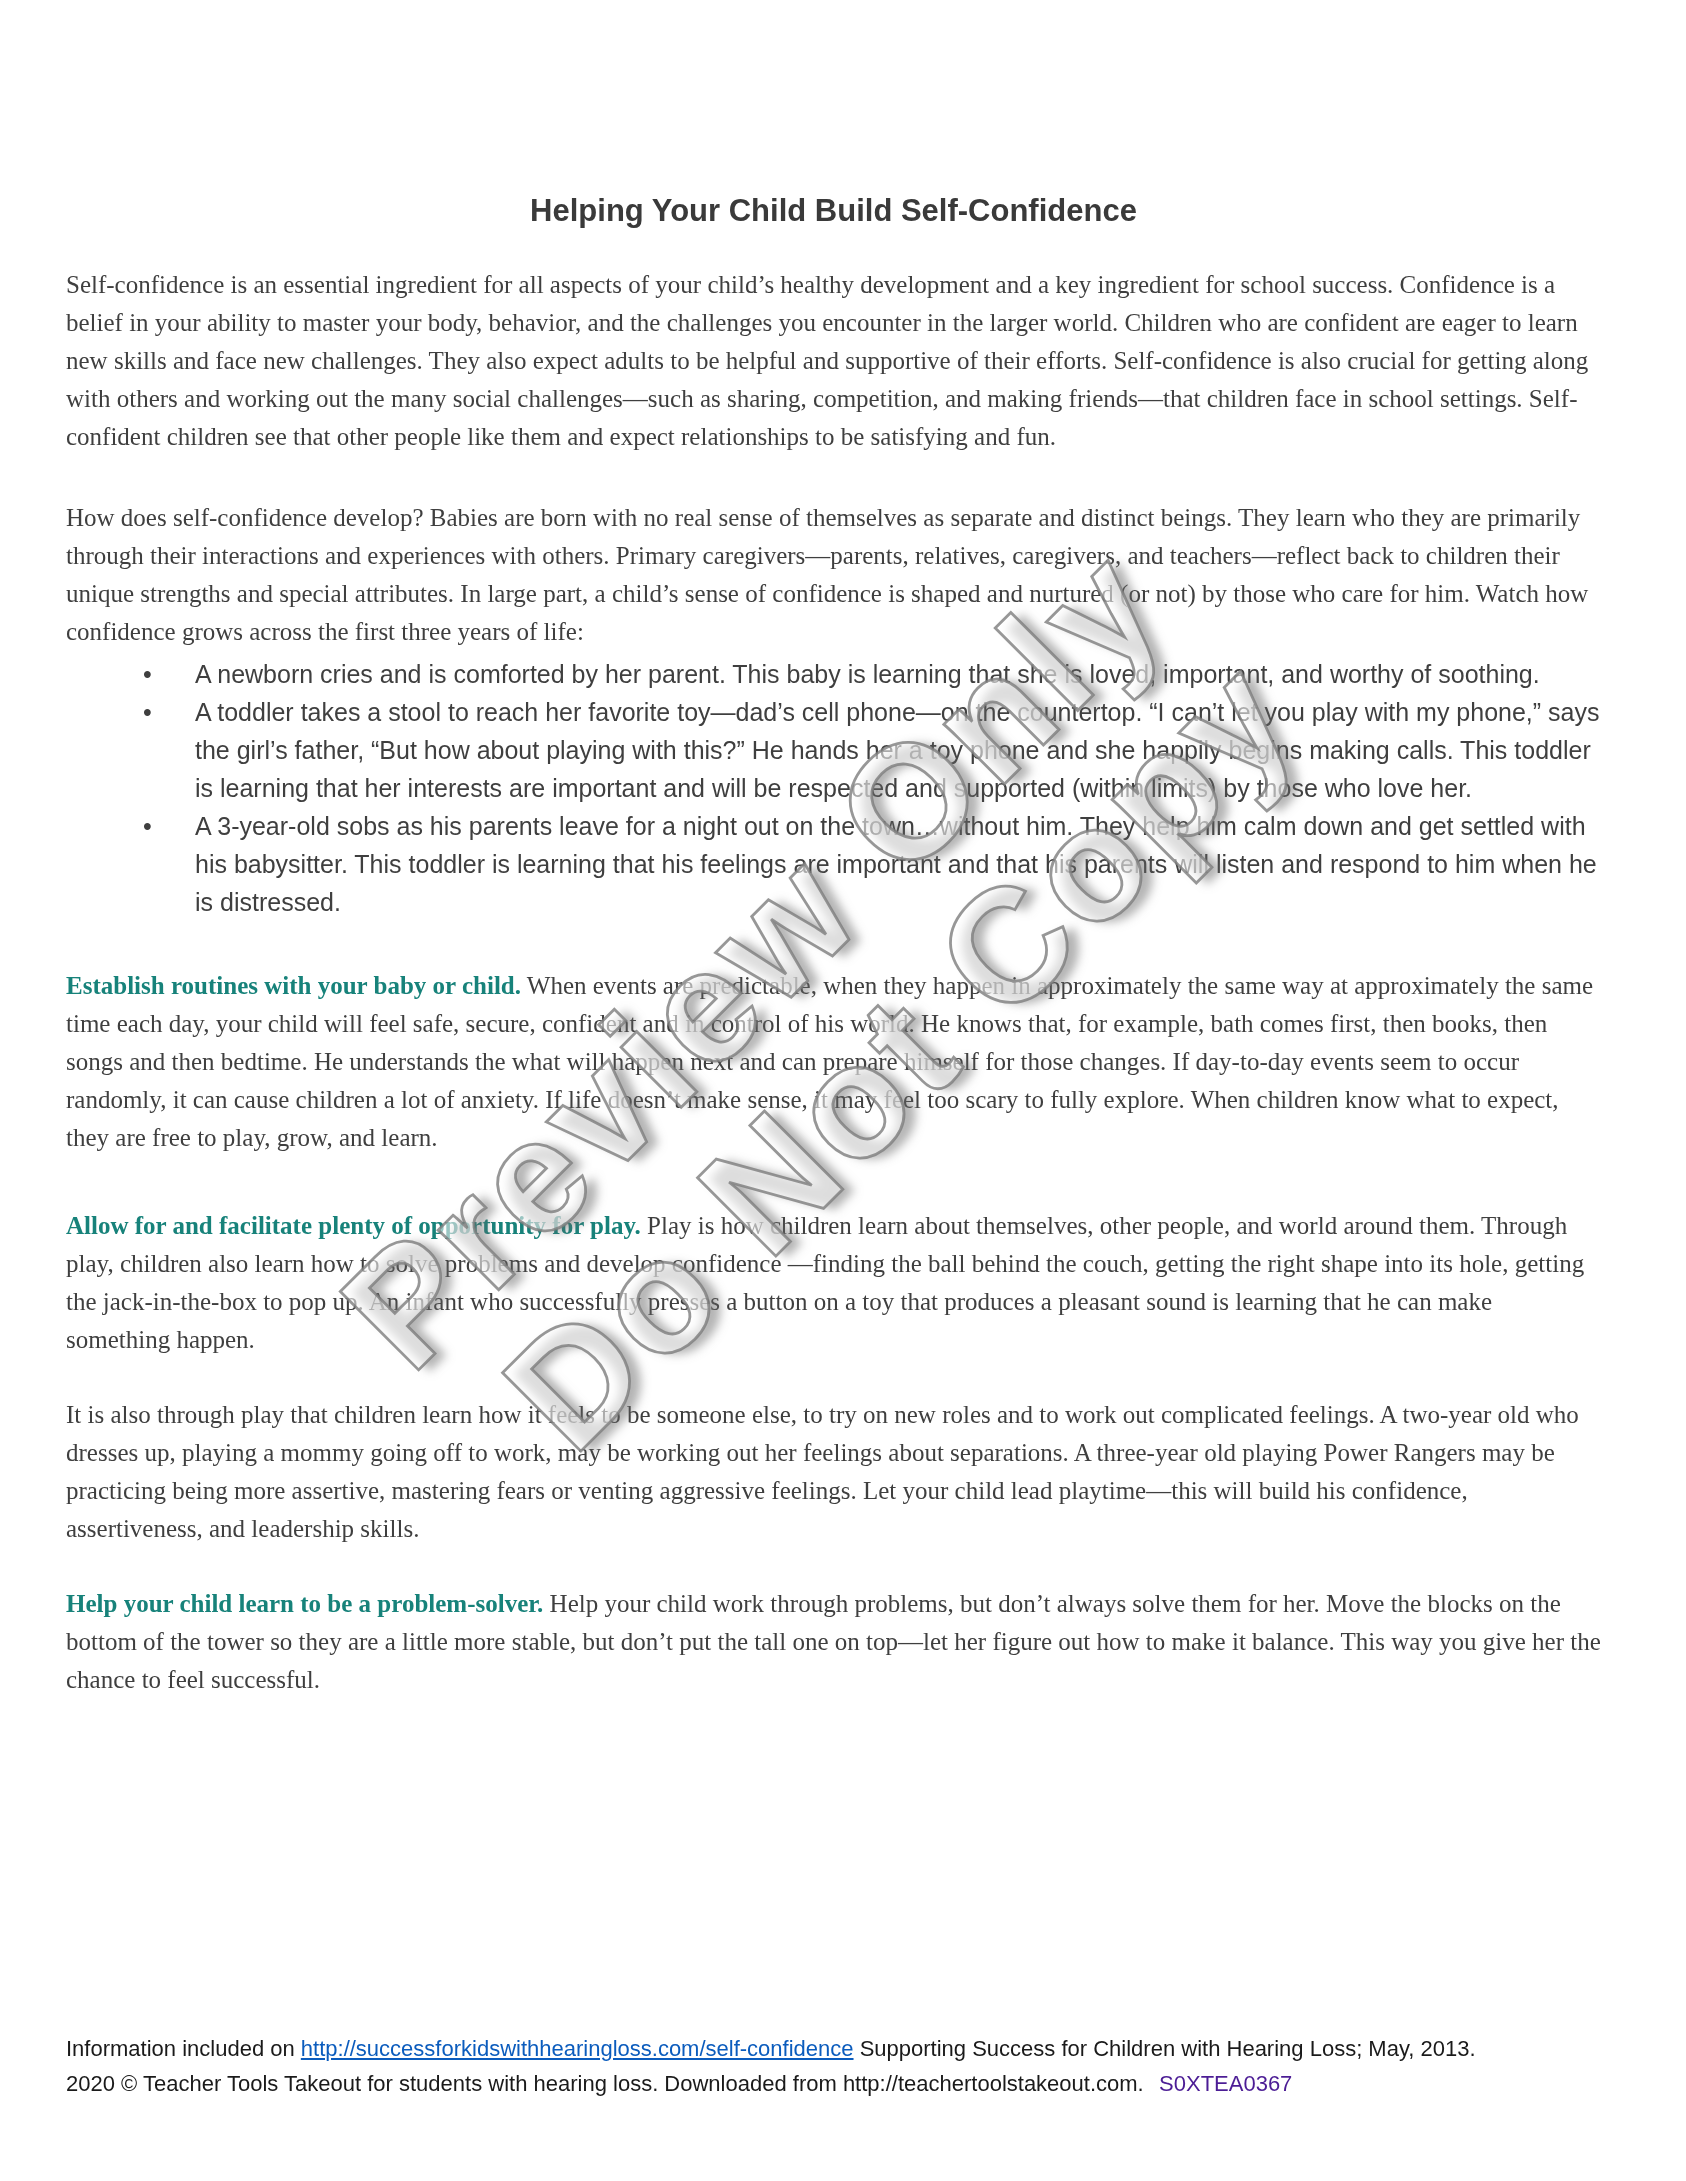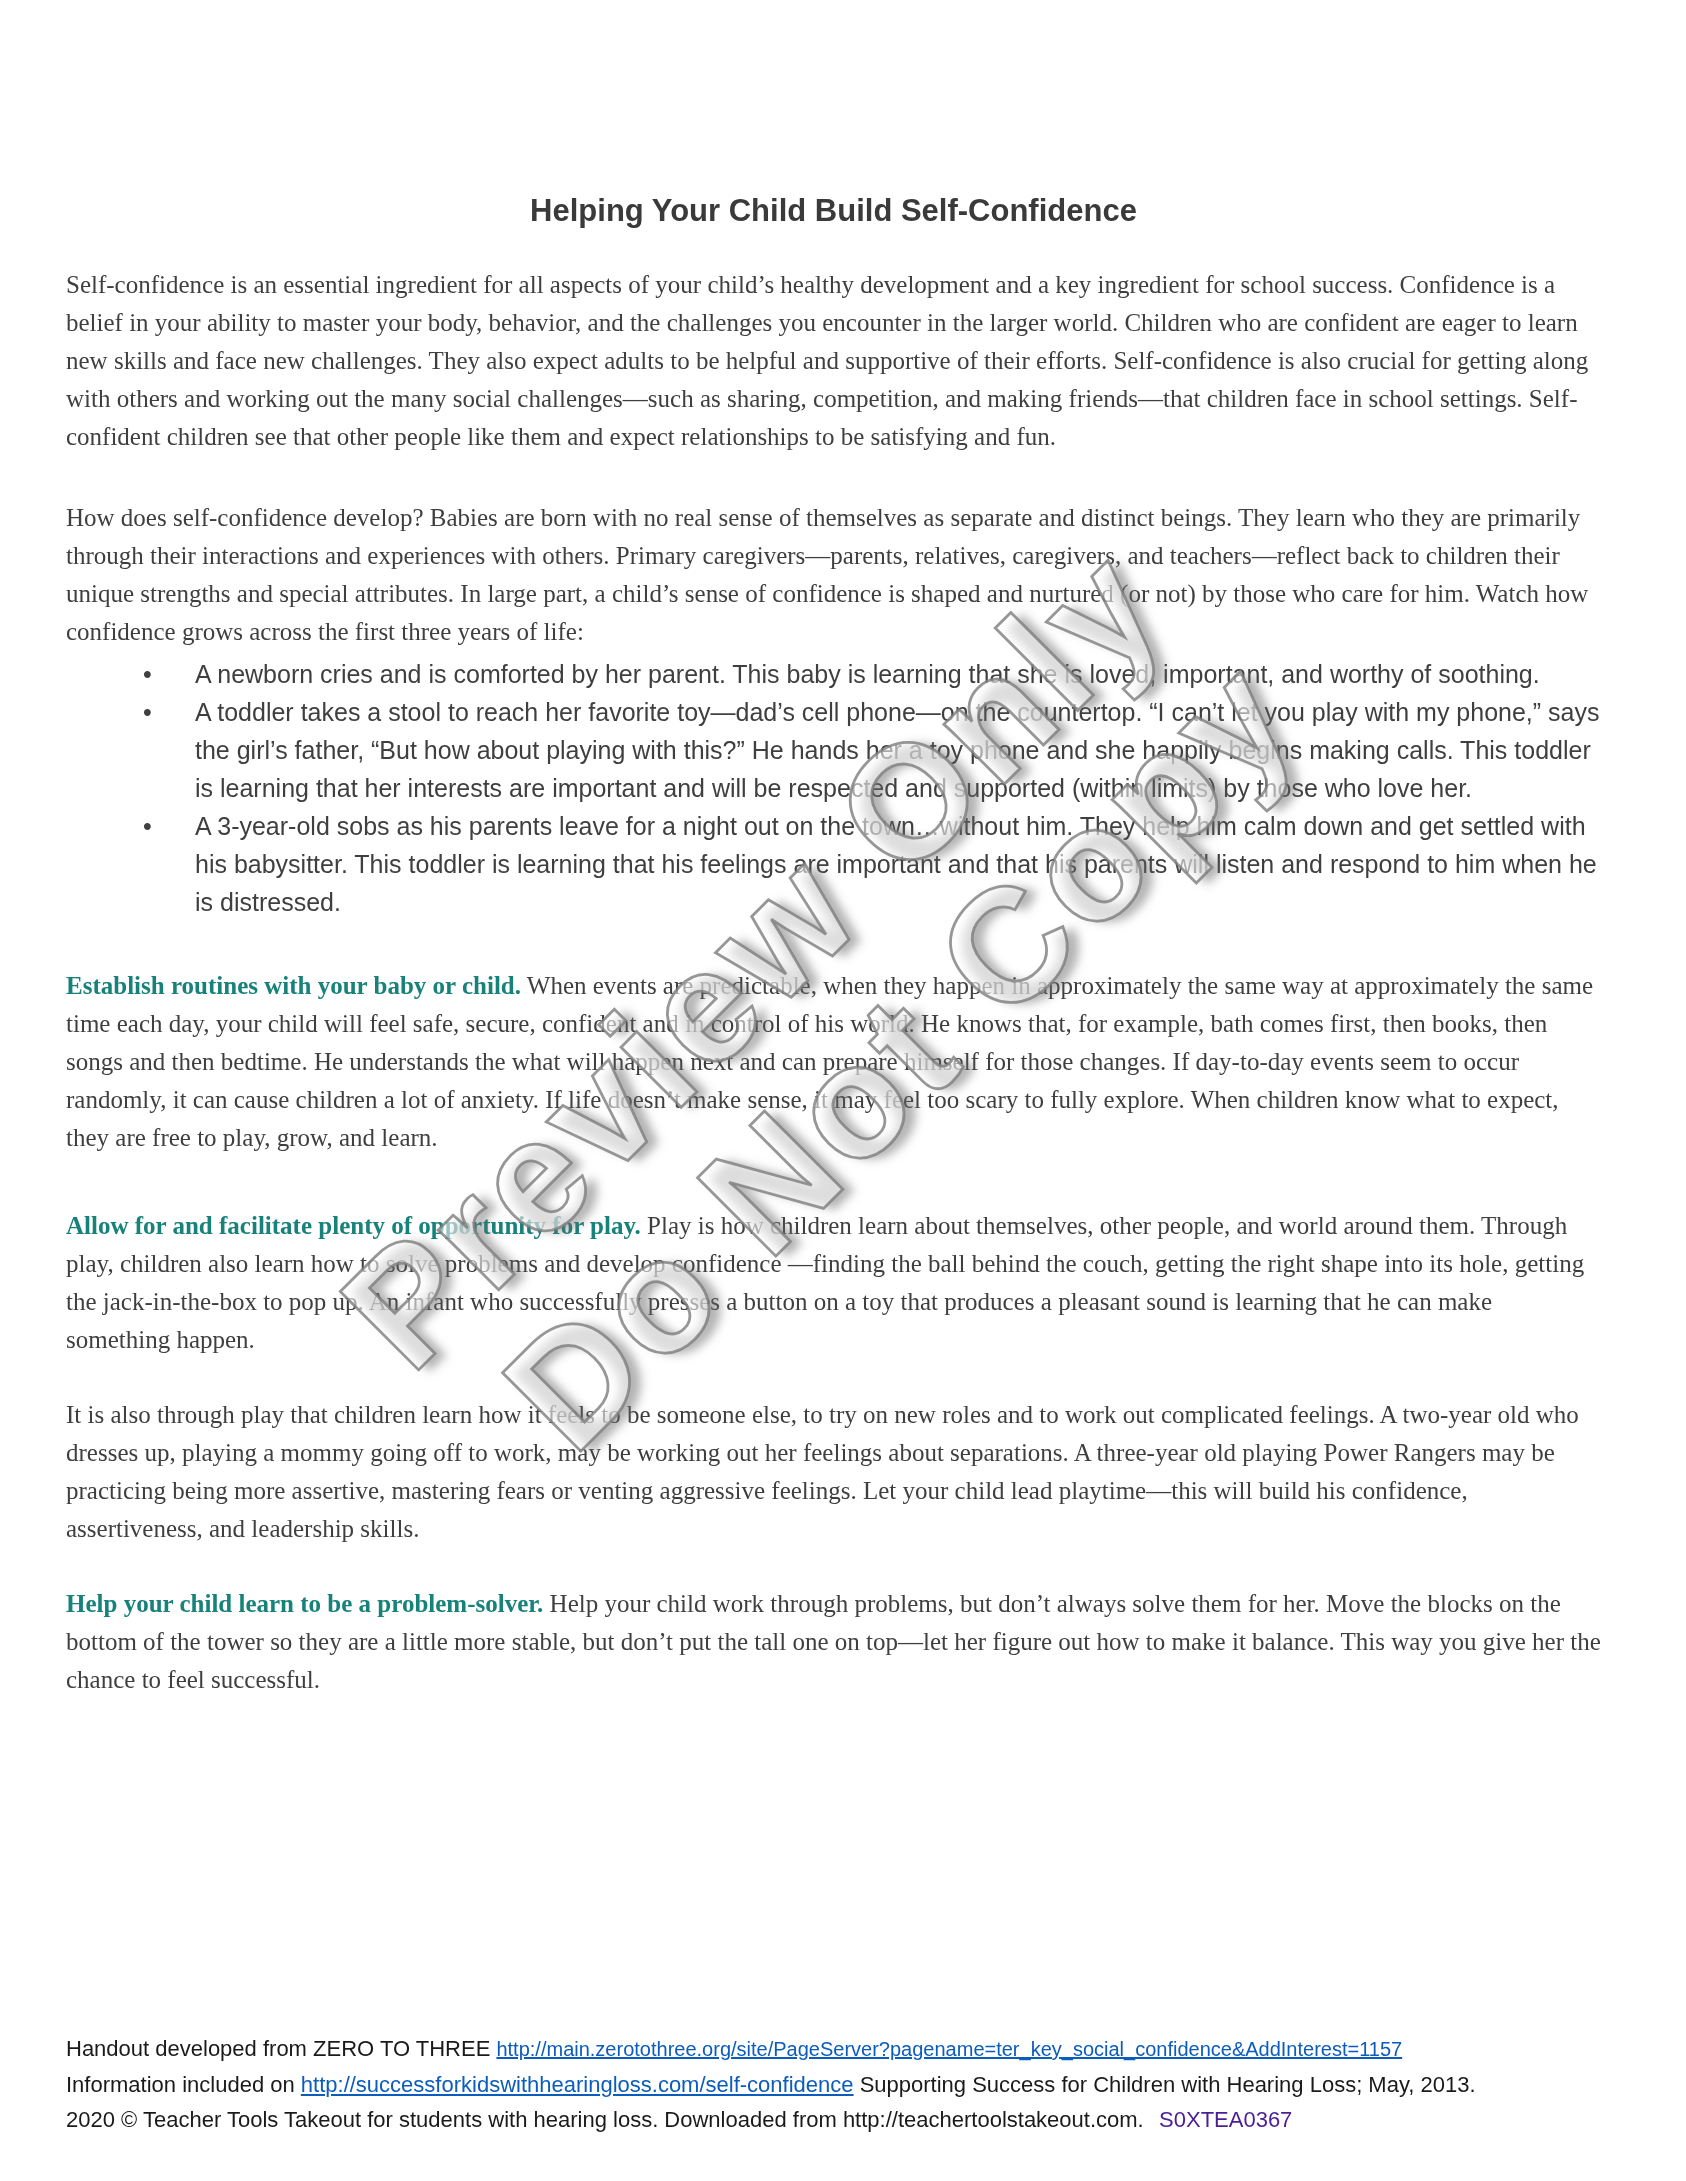--- a/index.html
+++ b/index.html
@@ -120,24 +120,20 @@
   </p>
 
   <p class="body mt-40">It is also through play that children learn how it feels to be someone else, to try on new roles and to work out complicated feelings. A two-year old who dresses up, playing a mommy going off to work, may be working out her feelings about separations. A three-year old playing Power Rangers may be practicing being more assertive, mastering fears or venting aggressive feelings. Let your child lead playtime—this will build his confidence, assertiveness, and leadership skills.</p>
 
   <p class="body mt-40">
     <strong class="teal-heading">Help your child learn to be a problem-solver.</strong>
     <span>Help your child work through problems, but don’t always solve them for her.  Move the blocks on the bottom of the tower so they are a little more stable, but don’t put the tall one on top—let her figure out how to make it balance.  This way you give her the chance to feel successful.</span>
   </p>
 
   <div class="footer">
-    <div class="footer-line1">
-      <span>Handout developed from ZERO TO THREE</span>
-      <a class="link" href="#">http://main.zerotothree.org/site/PageServer?pagename=ter_key_social_confidence&amp;AddInterest=1157</a>
-    </div>
     <div class="footer-line2">
       <span>Information included on</span>
       <a class="link" href="#">http://successforkidswithhearingloss.com/self-confidence</a>
       <span>Supporting Success for Children with Hearing Loss; May, 2013.</span>
     </div>
     <div class="footer-line3">
       <span>2020 © Teacher Tools Takeout for students with hearing loss. Downloaded from http://teachertoolstakeout.com.</span>
       <span class="product-code">S0XTEA0367</span>
     </div>
   </div>

